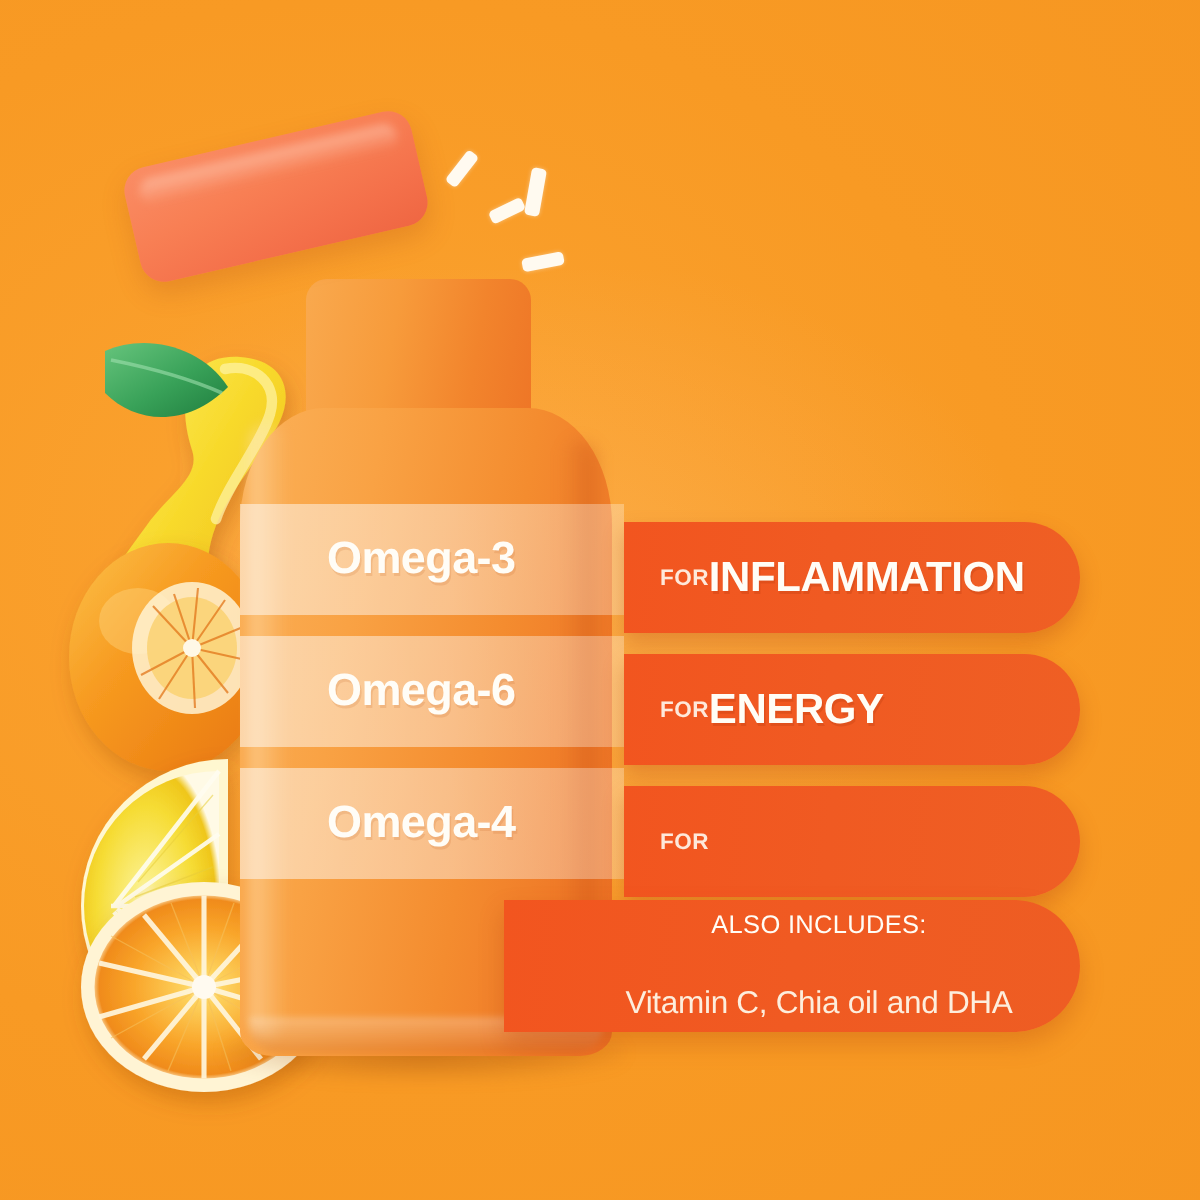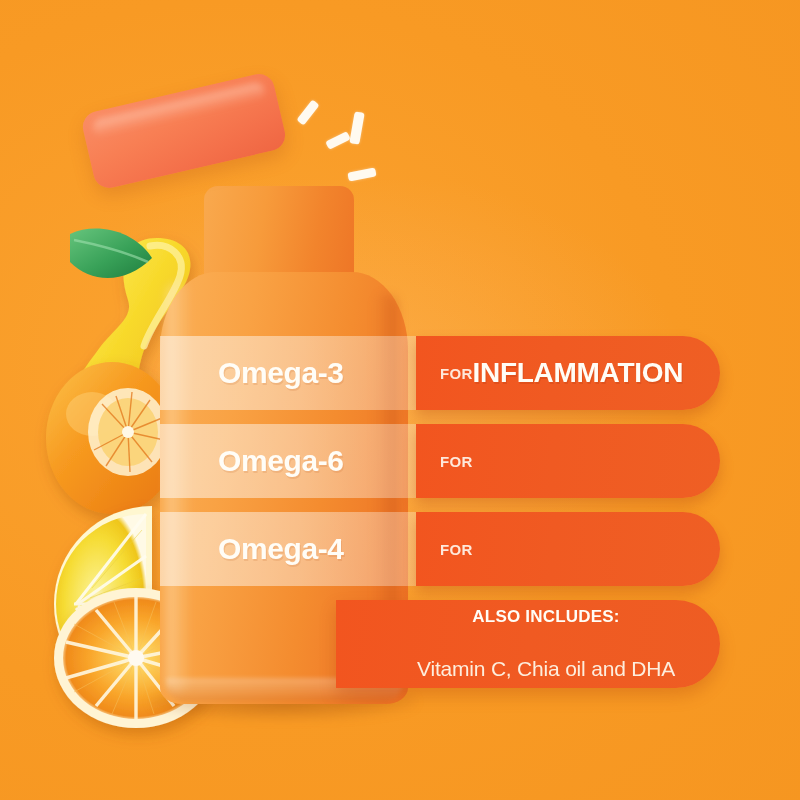--- a/index.html
+++ b/index.html
@@ -144,21 +144,21 @@
     color: #fffdf7;
     font-size: 30px;
     font-weight: 700;
     letter-spacing: -0.4px;
     text-shadow: 1px 2px 0 rgba(190,95,30,0.16);
     white-space: nowrap;
     margin-left: 28px;
   }
   .pill {
     position: absolute;
-    left: 416px; top: 0;
+    left: 416px; top: 12px;
     width: 304px; height: 74px;
     border-radius: 0 37px 37px 0;
     background: linear-gradient(95deg, #f2551f 0%, #f05a22 45%, #ef5f24 100%);
     display: flex;
     align-items: center;
     box-shadow: 0 7px 14px rgba(176,64,16,0.30);
   }
   .pill .for {
     margin-left: 24px;
     color: rgba(255,248,238,0.90);
@@ -186,21 +186,21 @@
     display: flex;
     flex-direction: column;
     align-items: center;
     justify-content: center;
     padding-left: 36px;
     box-sizing: border-box;
   }
   .note-title {
     color: #fffdf6;
     font-size: 17px;
-    font-weight: 700;
+    font-weight: 400;
     letter-spacing: 0.2px;
     margin-bottom: 6px;
   }
   .note-body {
     color: #fdeedd;
     font-size: 21px;
     font-weight: 400;
     letter-spacing: -0.2px;
     white-space: nowrap;
     margin-top: 24px;
@@ -358,20 +358,21 @@
       <span class="for">FOR</span>
       <span class="target">INFLAMMATION</span>
     </div>
   </div>
 
   <div class="row" style="top:424px;">
     <div class="row-band"></div>
     <div class="row-label">Omega-6</div>
     <div class="pill">
       <span class="for">FOR</span>
+      <span class="target">ENERGY</span>
     </div>
   </div>
 
   <div class="row" style="top:512px;">
     <div class="row-band"></div>
     <div class="row-label">Omega-4</div>
     <div class="pill">
       <span class="for">FOR</span>
     </div>
   </div>

